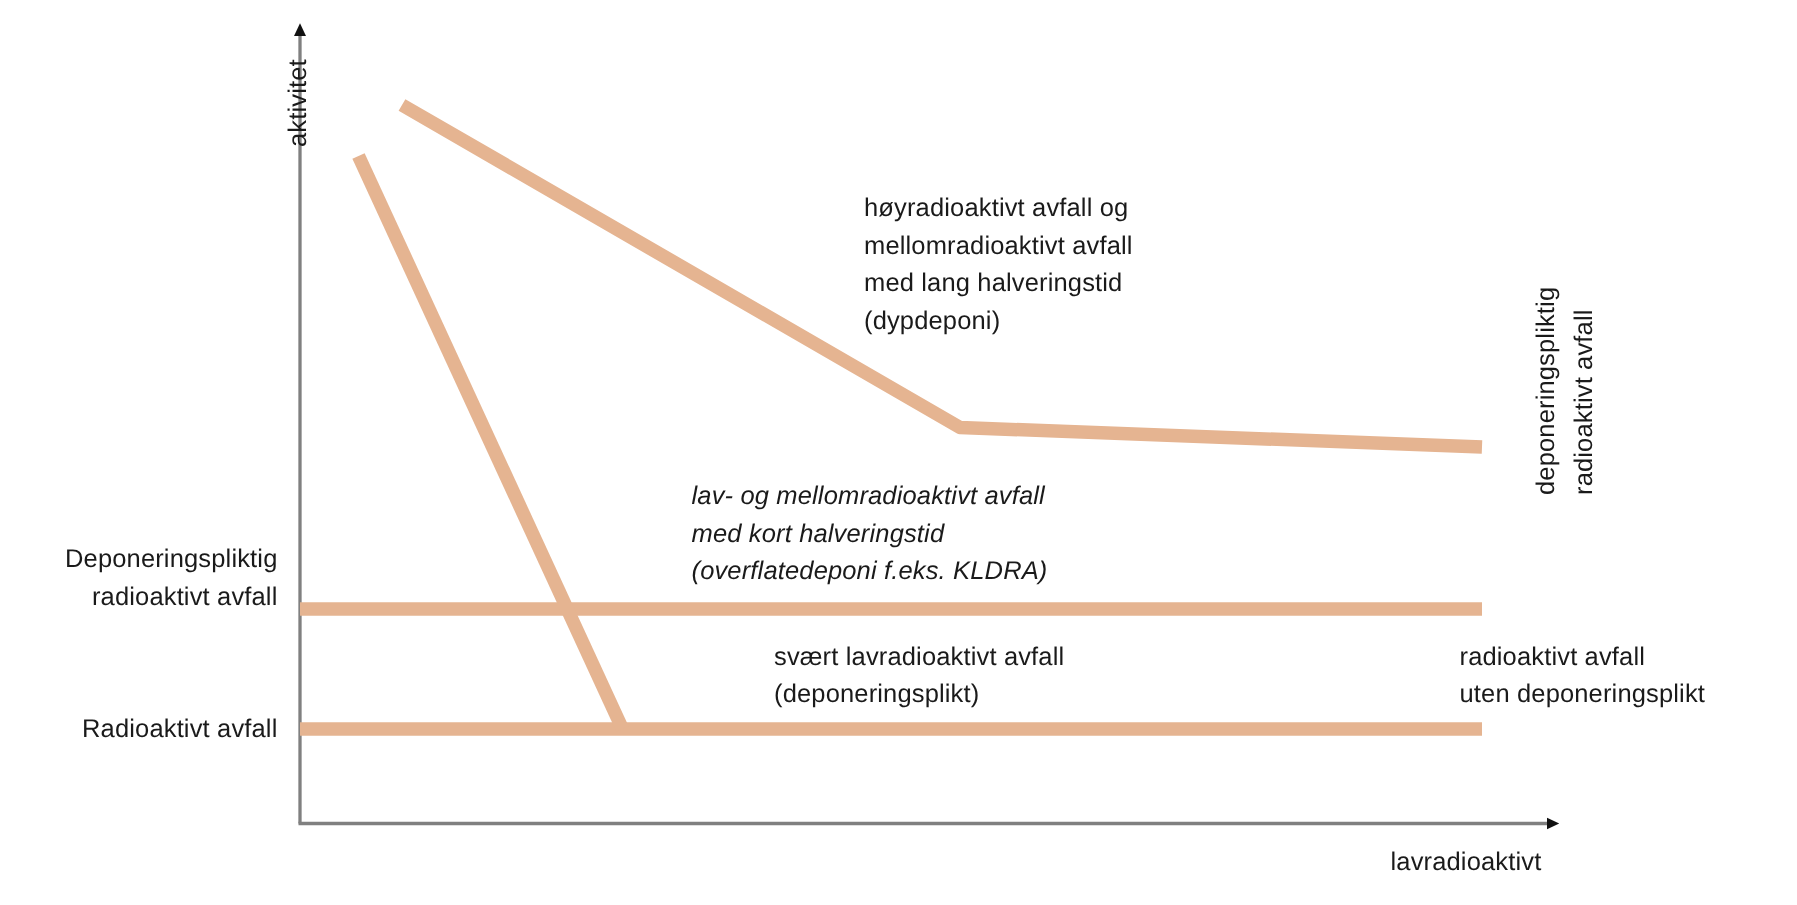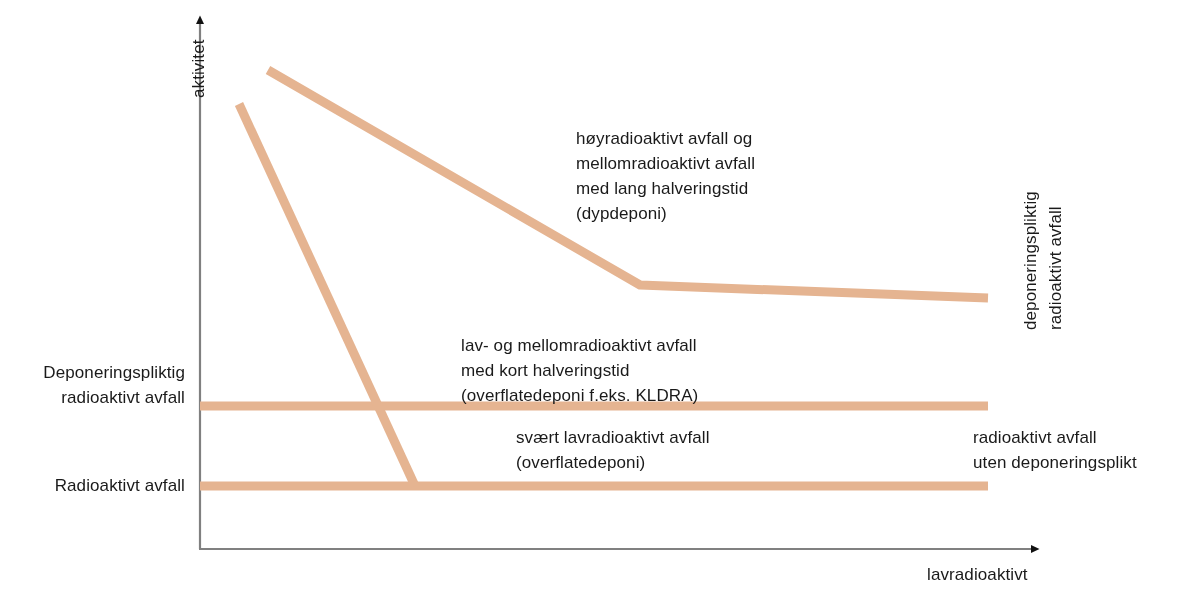--- a/index.html
+++ b/index.html
@@ -68,21 +68,22 @@
   #label-radioaktivt-right {
     left: 973px;
     top: 425px;
   }
   #label-hoy {
     left: 576px;
     top: 126px;
   }
   #label-lav {
     left: 461px;
-    top: 333px;
+    top: 318px;
+    font-style: italic;
   }
   #label-svaert {
     left: 516px;
     top: 425px;
   }
   #label-ikke {
     left: 516px;
     top: 509px;
   }
 </style>
@@ -128,16 +129,16 @@
   <div class="txt" id="label-hoy">høyradioaktivt avfall og
 mellomradioaktivt avfall
 med lang halveringstid
 (dypdeponi)</div>
 
   <div class="txt" id="label-lav">lav- og mellomradioaktivt avfall
 med kort halveringstid
 (overflatedeponi f.eks. KLDRA)</div>
 
   <div class="txt" id="label-svaert">svært lavradioaktivt avfall
-(overflatedeponi)</div>
+(deponeringsplikt)</div>
 
 
 </div>
 
 </body></html>

